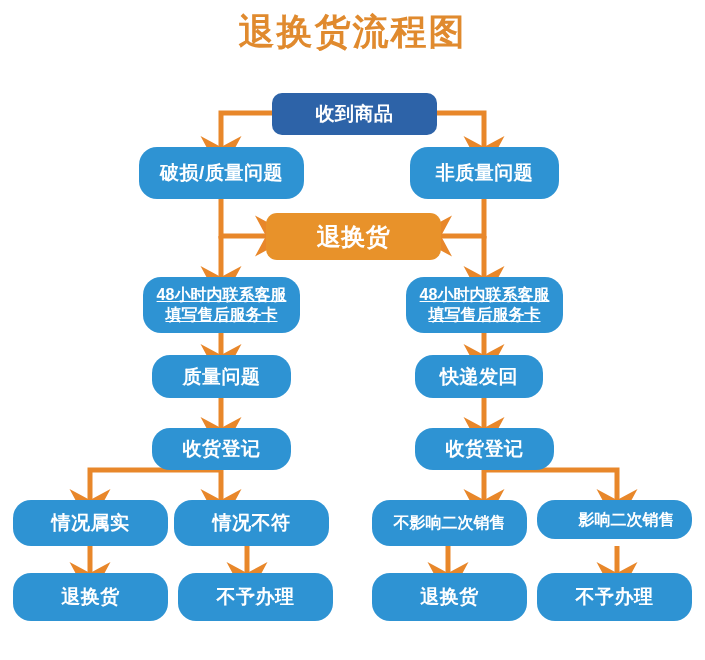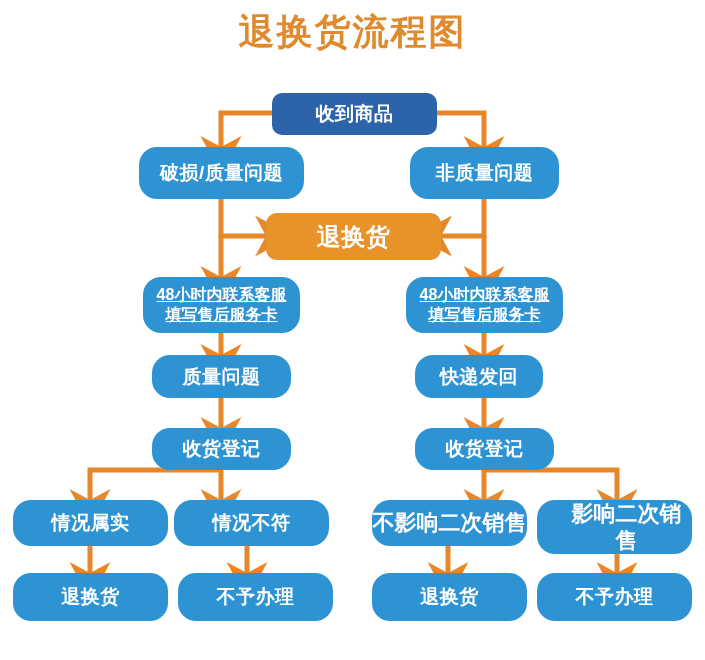--- a/index.html
+++ b/index.html
@@ -34,21 +34,21 @@
     font-size:19px;
     font-weight:bold;
     letter-spacing:0.5px;
     line-height:1.25;
     z-index:5;
   }
   .node.blue{background:#2e93d3;}
   .node.darkblue{background:#2d63a8;border-radius:10px;}
   .node.orange{background:#e8922a;border-radius:11px;}
   .node.two-line{font-size:16px;font-weight:bold;letter-spacing:0;text-decoration:underline;}
-  .node.small{font-size:22px;letter-spacing:0;}
+  .node.small{font-size:16px;letter-spacing:0;}
 
   svg#wires{
     position:absolute;left:0;top:0;
     width:705px;height:660px;
     z-index:1;
     pointer-events:none;
   }
 </style>
 </head>
 <body>
@@ -123,21 +123,21 @@
   <div class="node blue" style="left:152px;top:428px;width:139px;height:42px;">收货登记</div>
 
   <div class="node blue" style="left:415px;top:428px;width:139px;height:42px;">收货登记</div>
 
   <div class="node blue" style="left:13px;top:500px;width:155px;height:46px;">情况属实</div>
 
   <div class="node blue" style="left:174px;top:500px;width:155px;height:46px;">情况不符</div>
 
   <div class="node blue small" style="left:372px;top:500px;width:155px;height:46px;">不影响二次销售</div>
 
-  <div class="node blue small" style="left:537px;top:500px;width:155px;height:54px;padding-left:24px;">影响二次销售</div>
+  <div class="node blue small" style="left:537px;top:500px;width:155px;height:39px;padding-left:24px;">影响二次销售</div>
 
   <div class="node blue" style="left:13px;top:573px;width:155px;height:48px;">退换货</div>
 
   <div class="node blue" style="left:178px;top:573px;width:155px;height:48px;">不予办理</div>
 
   <div class="node blue" style="left:372px;top:573px;width:155px;height:48px;">退换货</div>
 
   <div class="node blue" style="left:537px;top:573px;width:155px;height:48px;">不予办理</div>
 
 </div>

